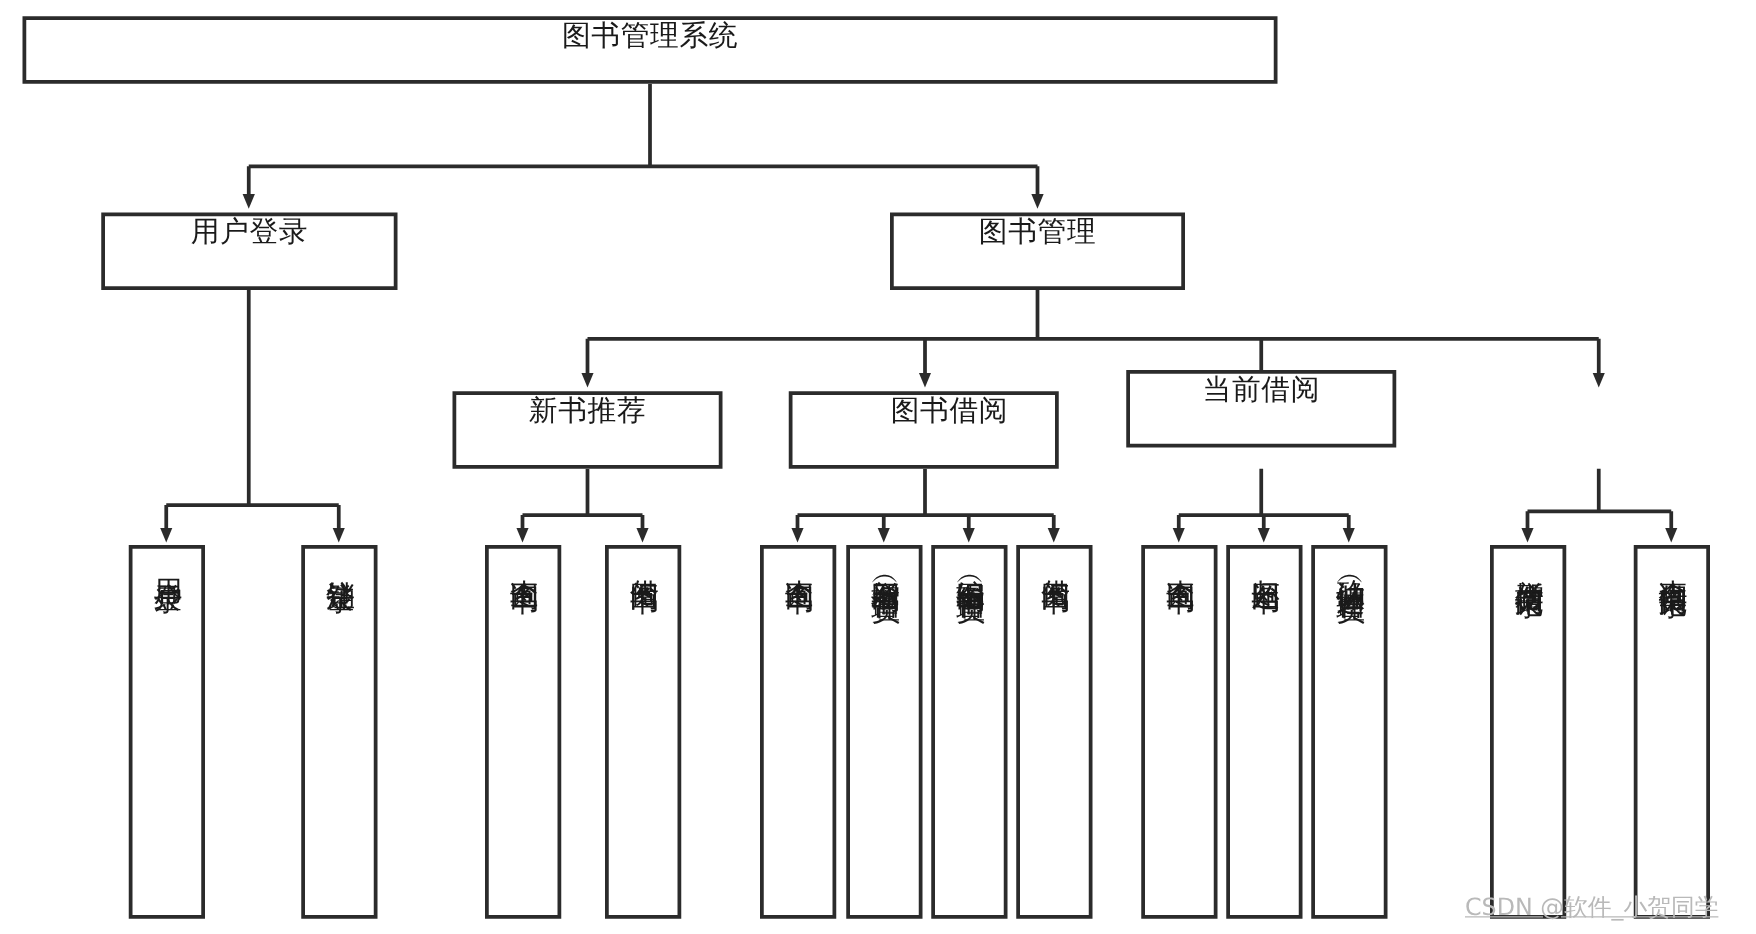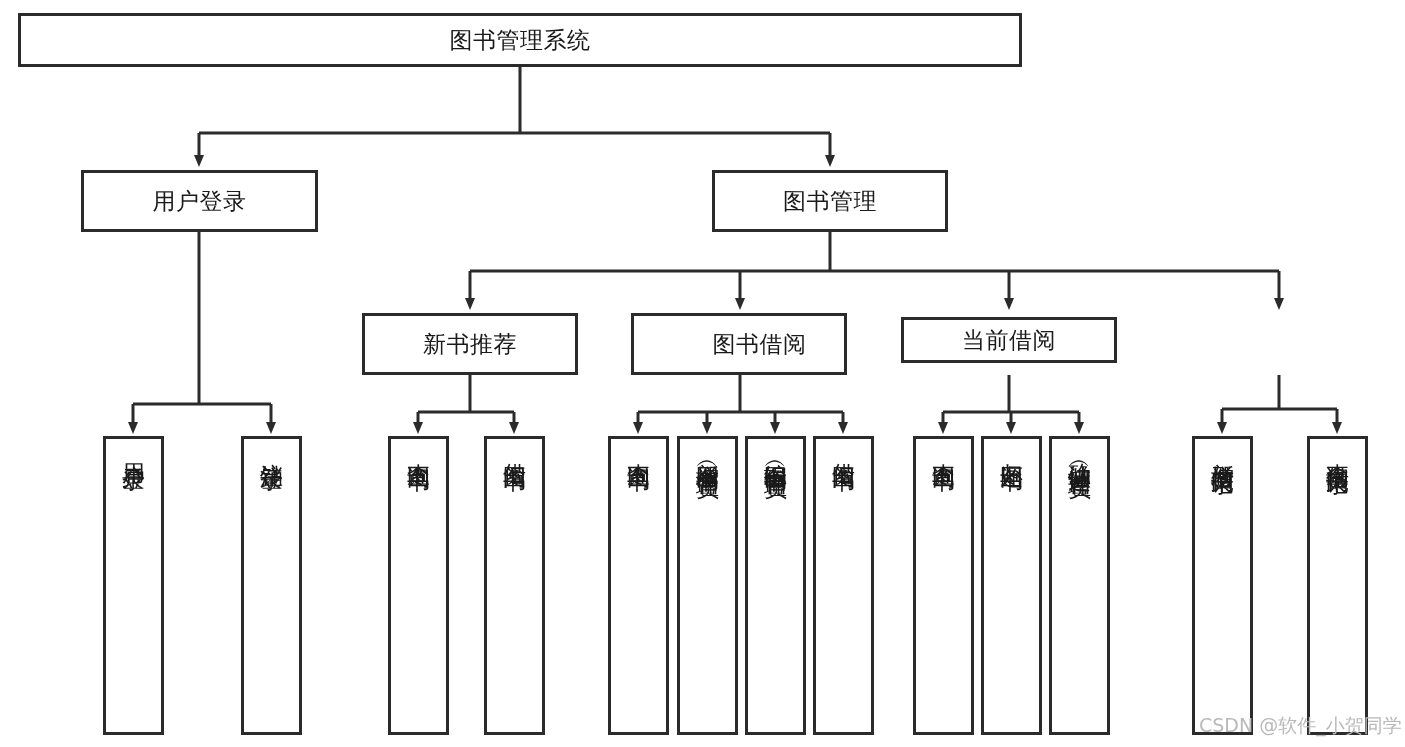--- a/index.html
+++ b/index.html
@@ -25,21 +25,21 @@
     left: 0;
     width: 1405px;
     height: 747px;
   }
   .node-box {
     position: absolute;
     box-sizing: border-box;
     border: 3px solid #2b2b2b;
     background: #ffffff;
     display: flex;
-    align-items: center;
+    align-items: flex-start;
     justify-content: center;
     color: #1a1a1a;
   }
   .node-label {
     font-family: "DejaVu Sans", "Liberation Sans", sans-serif;
     letter-spacing: 0.5px;
     white-space: nowrap;
     line-height: 1.15;
   }
   .node-box.horizontal .node-label {
@@ -147,21 +147,21 @@
   <div class="node-box horizontal" style="left:362px; top:313px; width:216px; height:62px;">
     <span class="node-label">新书推荐</span>
   </div>
 
   <div class="node-box horizontal" style="left:712px; top:170px; width:236px; height:62px;">
     <span class="node-label">图书管理</span>
   </div>
   <div class="node-box horizontal" style="left:631px; top:313px; width:216px; height:62px;padding-left:41px;">
     <span class="node-label">图书借阅</span>
   </div>
-  <div class="node-box horizontal" style="left:901px; top:317px; width:216px; height:46px;">
+  <div class="node-box horizontal" style="left:901px; top:296px; width:216px; height:62px;">
     <span class="node-label">当前借阅</span>
   </div>
 
   <div class="node-box vertical" style="left:103px; top:436px; width:61px; height:299px;">
     <span class="node-label">用户登录</span>
   </div>
   <div class="node-box vertical" style="left:241px; top:436px; width:61px; height:299px;">
     <span class="node-label">注销登录</span>
   </div>
 
@@ -195,15 +195,15 @@
     <span class="node-label">确认归还（管理员）</span>
   </div>
 
   <div class="node-box vertical" style="left:1192px; top:436px; width:61px; height:299px;">
     <span class="node-label">新增借阅记录</span>
   </div>
   <div class="node-box vertical" style="left:1307px; top:436px; width:61px; height:299px;">
     <span class="node-label">查询借阅记录</span>
   </div>
 
-  <div class="watermark" style="left:1199px; top:713px;">CSDN @软件_小贺同学</div>
+  <div class="watermark" style="left:1172px; top:713px;text-decoration:underline;">CSDN @软件_小贺同学</div>
 
 </div>
 
 </body></html>

